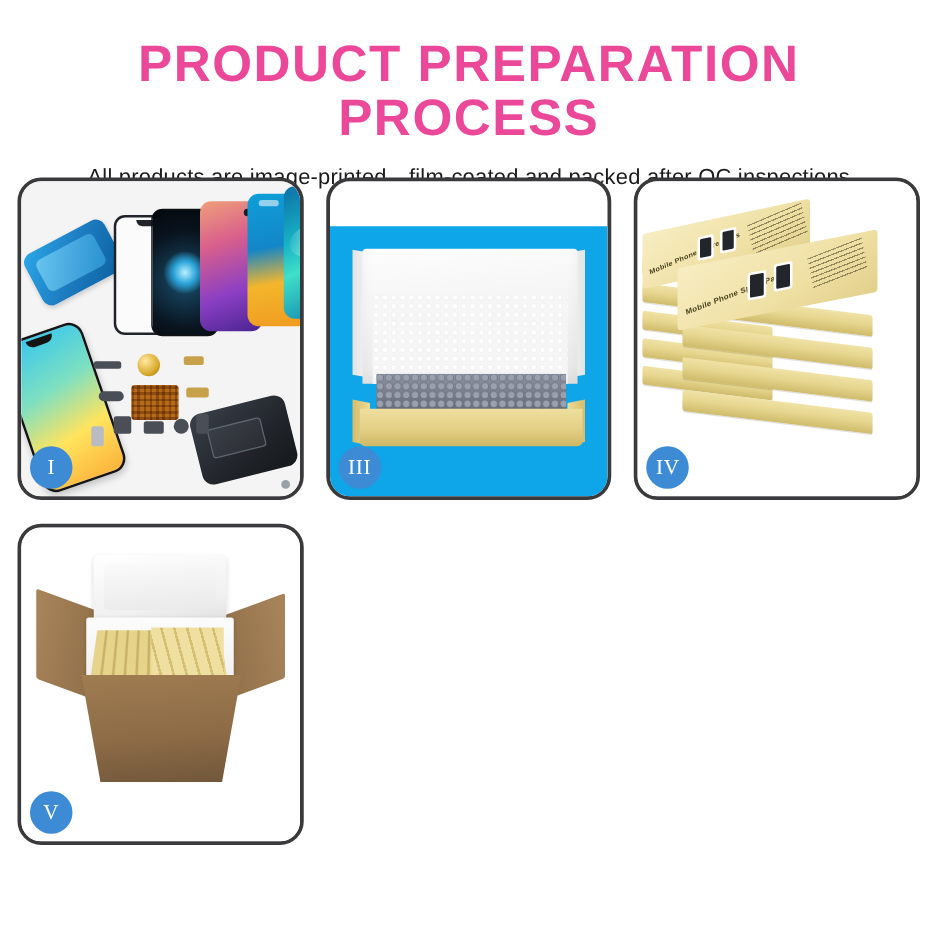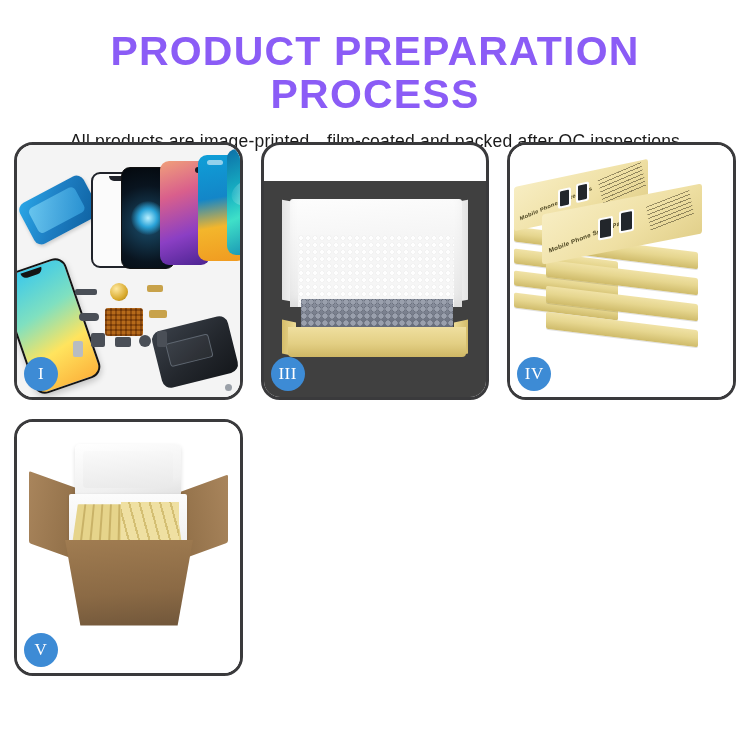--- a/index.html
+++ b/index.html
@@ -10,21 +10,21 @@
     overflow:hidden;
   }
   .page{position:relative;width:750px;height:750px;}
 
   
   .header{padding-top:30px;text-align:center;}
   .title{
     font-size:41px;
     font-weight:700;
     letter-spacing:1.2px;
-    color:#8b5cf6;
+    color:#ec4899;
     line-height:1.05;
     font-family:"Liberation Sans", sans-serif;
   }
   .subtitle{
     margin-top:13px;
     font-size:17.5px;
     color:#1a1a1a;
     letter-spacing:.2px;
     font-family:"Liberation Sans", sans-serif;
   }
@@ -165,21 +165,21 @@
     background:#c79a55;border-radius:3px;opacity:.85;}
   .connector{position:absolute;left:50%;transform:translateX(-50%);
     width:20px;height:12px;background:#d9d9dc;border-radius:2px;top:92px;opacity:.85;}
   .tagdot{position:absolute;left:34px;top:12px;width:11px;height:7px;background:#e0608f;border-radius:1px;opacity:.85;}
   .bottomparts{position:absolute;left:50%;transform:translateX(-50%);bottom:8px;
     width:86px;height:34px;
     background:linear-gradient(100deg,#6a5a38,#2d2f33 40%,#3a3d42 70%,#7a6840);
     opacity:.72;border-radius:3px;}
 
   
-  .p3{background:#404040;margin-top:36px;}
+  .p3{background:#0ea5e9;margin-top:36px;}
   .box3-lid{
     position:absolute;left:26px;top:18px;width:172px;height:108px;
     background:linear-gradient(175deg,#fdfdfd 0%,#f2f2f2 55%,#e7e7e7 100%);
     border-radius:3px 3px 0 0;
     box-shadow:inset 0 -6px 10px rgba(0,0,0,.05);
   }
   .box3-lidL{position:absolute;left:18px;top:20px;width:14px;height:100px;
     background:linear-gradient(90deg,#e3e3e3,#f7f7f7);transform:skewY(10deg);}
   .box3-lidR{position:absolute;right:18px;top:20px;width:14px;height:100px;
     background:linear-gradient(270deg,#e3e3e3,#f7f7f7);transform:skewY(-10deg);}

